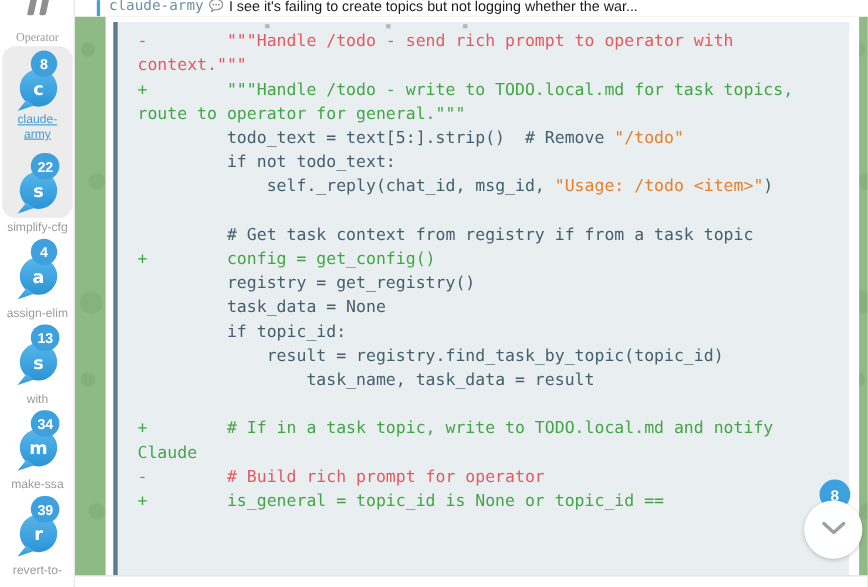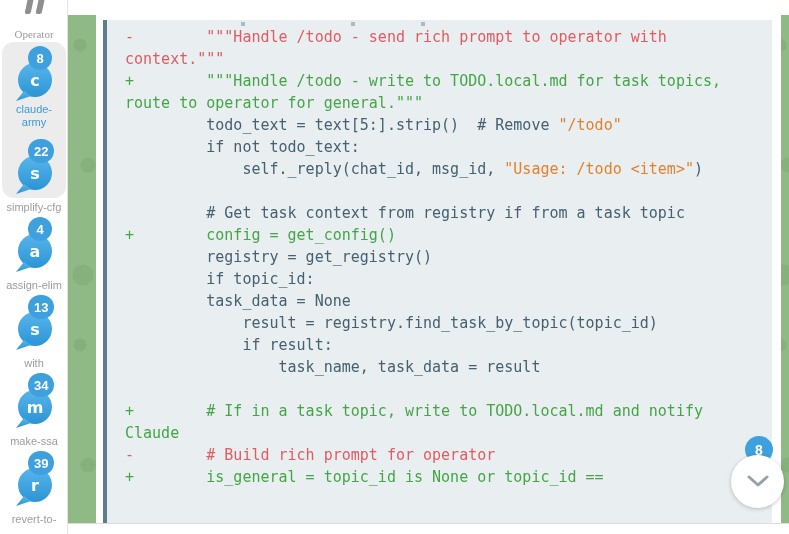--- a/index.html
+++ b/index.html
@@ -12,21 +12,21 @@
   .sb-item { position:absolute; left:0; width:68px; height:76px; cursor:pointer; }
   .sel-bg { position:absolute; left:2px; top:-12px; width:64px; height:156px; background:#ececec; border-radius:12px; }
   .avatar-wrap { position:absolute; left:13px; top:8px; width:42px; height:40px; }
   .avatar-svg { display:block; }
   .av-letter { font-family:"DejaVu Sans", sans-serif; font-weight:bold; }
   .badge { position:absolute; left:28px; top:-8px; min-width:24px; height:24px; padding:0 6px;
            background:#3ea1de; border-radius:12px; color:#fff; font-size:13px; font-weight:bold;
            display:flex; align-items:center; justify-content:center; }
   .sb-label { position:absolute; left:0; top:54px; width:68px; text-align:center;
               font-size:11px; color:#9c9c9c; line-height:13px; }
-  .sb-item.selected .sb-label { color:#3e9ad2; }
+  .sb-item.selected .sb-label { color:#3e9ad2;text-decoration:underline; }
   
   .op-icon { position:absolute; left:24px; top:-4px; width:22px; height:14px; overflow:hidden; }
   .op-icon i { position:absolute; top:0; width:6px; height:14px; background:#8f8f8f; transform:skewX(-12deg); border-radius:0 0 2px 2px;}
   .op-icon i:nth-child(1){ left:2px; }
   .op-icon i:nth-child(2){ left:13px; }
   .sb-item.item-operator .sb-label { top:24px; }
 
   
   .item-operator   { top:4px;font-family:Liberation Serif, serif; }
   .item-claude     { top:54px; height:92px; }
@@ -196,43 +196,57 @@
             <circle cx="22" cy="18" r="17" fill="url(#g6)"></circle>
             <path d="M11 29 L3 39 L18 34 Z" fill="url(#g6)"></path>
             <text x="22" y="24" text-anchor="middle" font-size="16" fill="#ffffff" class="av-letter" font-weight="bold">r</text>
           </svg>
         </div>
         <div class="badge">39</div>
         <div class="sb-label">revert-to-</div>
       </div>
     </div>
 
+  <div id="topbar">
+    <div class="accent"></div>
+    <div class="row">
+      <span class="topic-name">claude-army</span>
+      <span class="bubble-icon">
+        <svg width="13" height="12" viewBox="0 0 13 12">
+            <path d="M6.5 0.5 C3 0.5 0.5 2.6 0.5 5.2 C0.5 6.8 1.5 8.2 3 9 L2.4 11.4 L5.2 9.8 C5.6 9.9 6 9.9 6.5 9.9 C10 9.9 12.5 7.8 12.5 5.2 C12.5 2.6 10 0.5 6.5 0.5 Z" fill="#ffffff" stroke="#8a8a8a" stroke-width="1"></path>
+            <circle cx="4" cy="5.2" r="0.8" fill="#8a8a8a"></circle>
+            <circle cx="6.5" cy="5.2" r="0.8" fill="#8a8a8a"></circle>
+            <circle cx="9" cy="5.2" r="0.8" fill="#8a8a8a"></circle>
+          </svg>
+      </span>
+      <span class="preview">I see it's failing to create topics but not logging whether the war...</span>
+    </div>
+  </div>
 
   <div id="chat">
     <div id="msg-bubble">
       <div id="code-block">
         <div id="code-pre">
             <div class="clip-row">
               <i></i>
               <i></i>
               <i></i>
             </div>
             <div class="cl del"><span>-        """Handle /todo - send rich prompt to operator with context."""</span></div>
             <div class="cl add"><span>+        """Handle /todo - write to TODO.local.md for task topics, route to operator for general."""</span></div>
             <div class="cl ctx"><span>         todo_text = text[5:].strip()  # Remove </span><span class="seg-str">"/todo"</span></div>
             <div class="cl ctx"><span>         if not todo_text:</span></div>
             <div class="cl ctx"><span>             self._reply(chat_id, msg_id, </span><span class="seg-str">"Usage: /todo &lt;item&gt;"</span><span>)</span></div>
             <div class="cl blank">&nbsp;</div>
             <div class="cl ctx"><span>         # Get task context from registry if from a task topic</span></div>
             <div class="cl add"><span>+        config = get_config()</span></div>
             <div class="cl ctx"><span>         registry = get_registry()</span></div>
+            <div class="cl ctx"><span>         task_data = None</span></div>
             <div class="cl ctx"><span>         if topic_id:</span></div>
-            <div class="cl ctx"><span>         task_data = None</span></div>
             <div class="cl ctx"><span>             result = registry.find_task_by_topic(topic_id)</span></div>
-            <div class="cl ctx"><span>             if result:</span></div>
             <div class="cl ctx"><span>                 task_name, task_data = result</span></div>
             <div class="cl blank">&nbsp;</div>
             <div class="cl add"><span>+        # If in a task topic, write to TODO.local.md and notify Claude</span></div>
             <div class="cl del"><span>-        # Build rich prompt for operator</span></div>
             <div class="cl add"><span>+        is_general = topic_id is None or topic_id ==</span></div>
           </div>
       </div>
     </div>
   </div>
 

